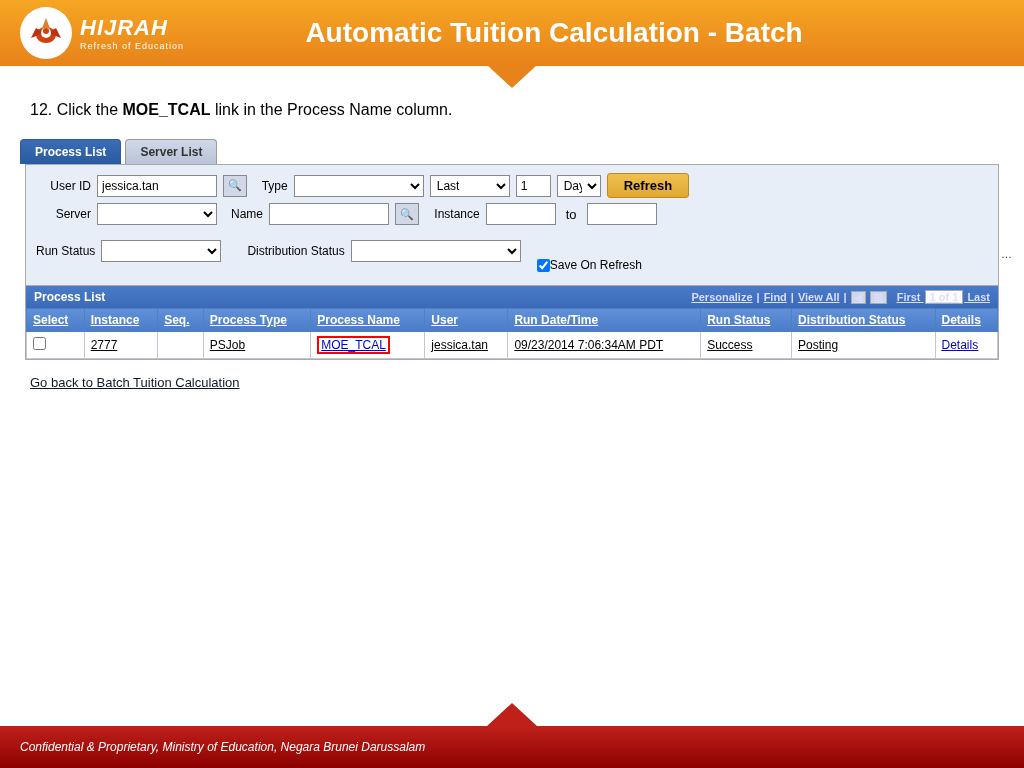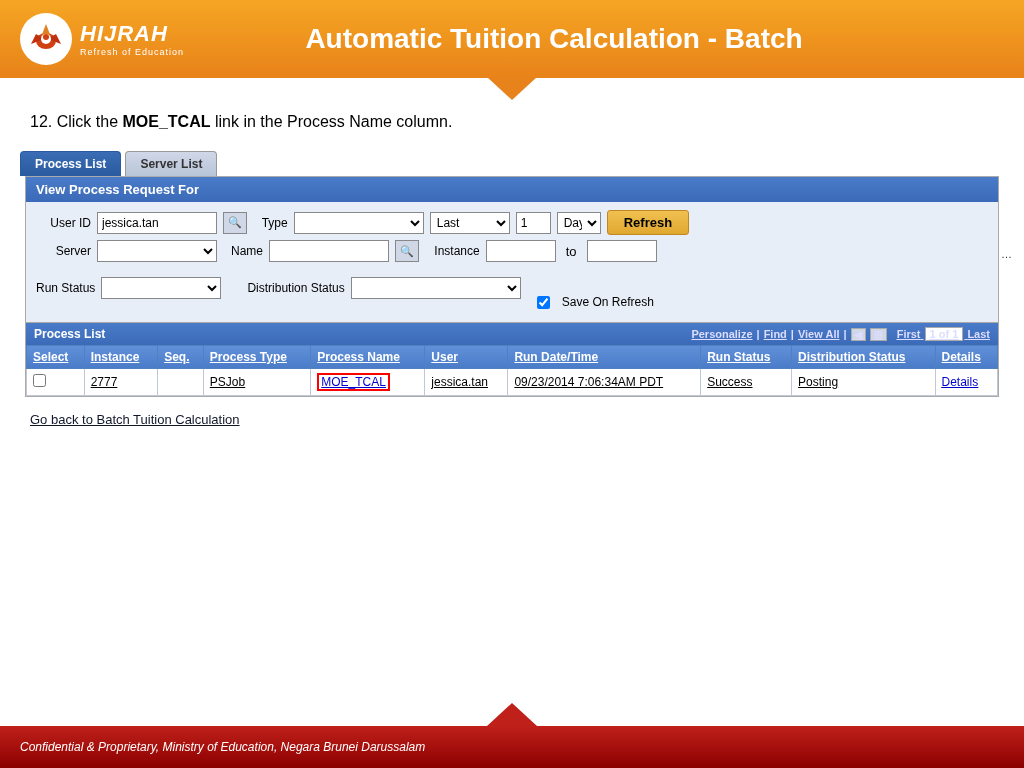--- a/index.html
+++ b/index.html
@@ -9,21 +9,21 @@
       background: #fff;
       width: 1024px;
       height: 768px;
       overflow: hidden;
       position: relative;
     }
 
     
     .header {
       background: linear-gradient(to bottom, #f5a623, #e8821a);
-      height: 78px;
+      height: 66px;
       display: flex;
       align-items: center;
       padding: 0 20px;
       position: relative;
     }
     .header-logo {
       display: flex;
       align-items: center;
       gap: 8px;
     }
@@ -181,21 +181,21 @@
       padding: 4px 16px;
       font-size: 13px;
       font-weight: bold;
       cursor: pointer;
       color: #000;
       border-radius: 3px;
     }
     .save-checkbox-area {
       display: flex;
       align-items: center;
-      gap: 12px;
+      gap: 0;
       font-size: 12px;
       margin-top: 28px;
     }
 
     
     .process-list-header {
       background: linear-gradient(to bottom, #4a7bc8, #3a6ab8);
       color: #fff;
       padding: 4px 8px;
       font-size: 12px;
@@ -370,21 +370,20 @@
       <div class="tab tab-active">
         <span>Process List</span>
       </div>
       <div class="tab tab-inactive">
         <span>Server List</span>
       </div>
     </div>
 
     <div class="panel-container">
 
-      <div class="section-header">View Process Request For</div>
 
       <div class="form-area">
 
         <div class="form-row">
           <span class="form-label">User ID</span>
           <input class="form-input form-input-sm" type="text" value="jessica.tan" style="">
           <button class="search-icon-btn">🔍</button>
 
           <span class="form-label" style="min-width:35px">Type</span>
           <select class="form-select" style="width:130px">

